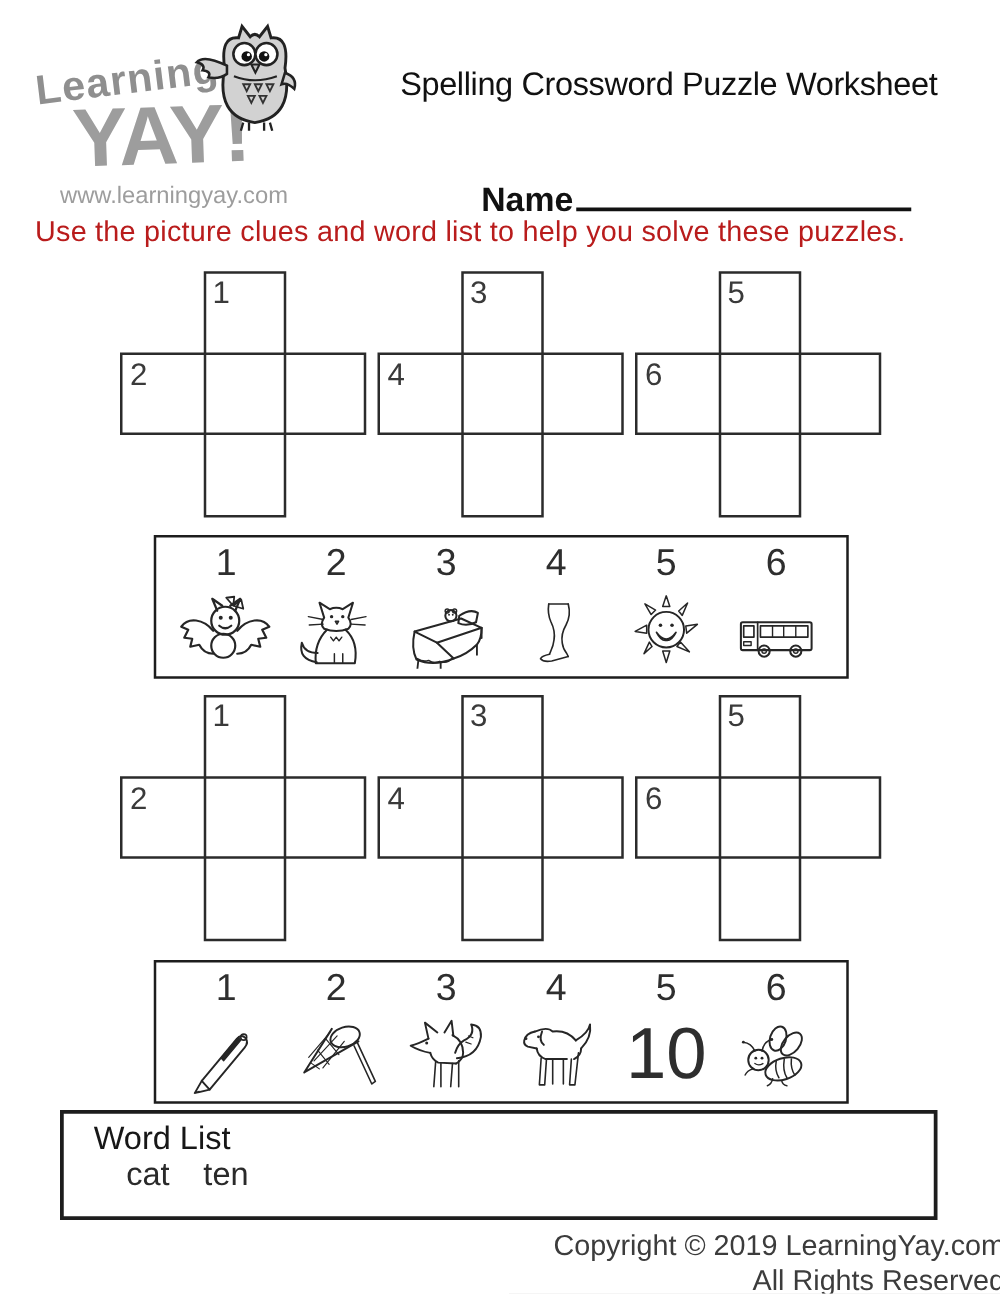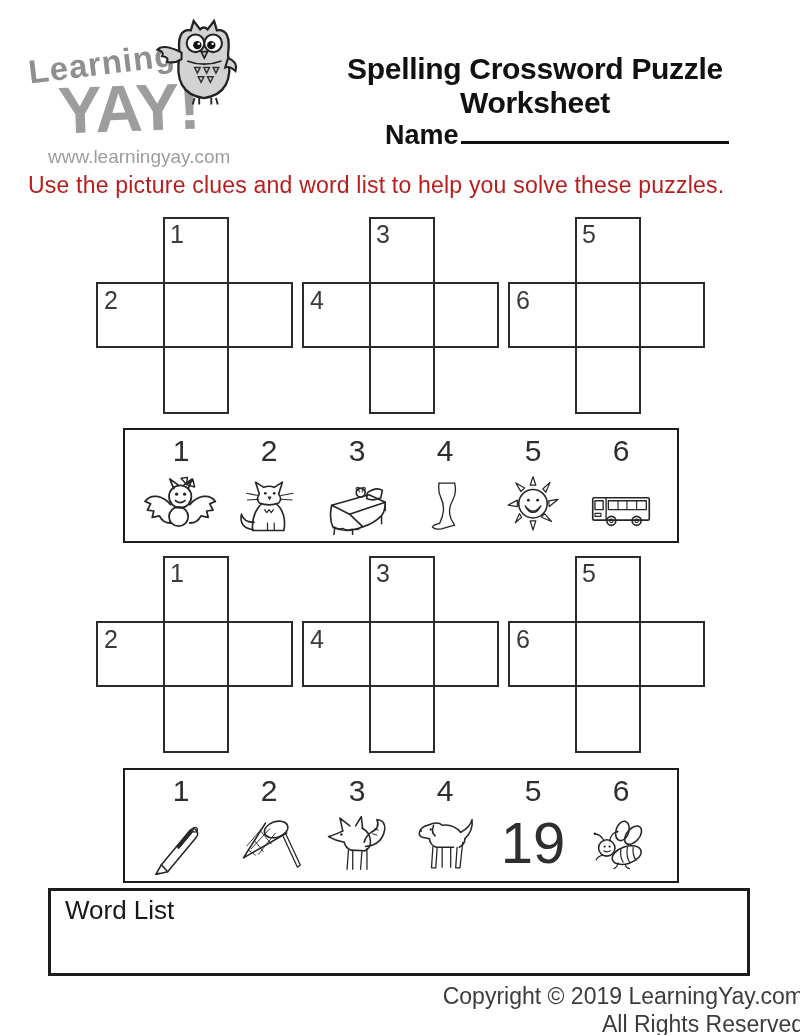--- a/index.html
+++ b/index.html
@@ -10,41 +10,41 @@
   
   .logo{position:absolute;left:18px;top:8px;width:250px;height:160px;}
   .logo-top{position:absolute;left:10px;top:36px;font-size:33px;font-weight:700;color:#8f8f8f;
     transform:rotate(-7deg);letter-spacing:1px;}
   .logo-main{position:absolute;left:40px;top:62px;font-size:66px;font-weight:900;color:#9d9d9d;
     letter-spacing:-1px;transform:rotate(-2deg);}
   .logo-url{position:absolute;left:30px;top:138px;font-size:19px;color:#9d9d9d;}
   .owl{position:absolute;left:128px;top:0px;}
   
   .title{position:absolute;left:280px;top:52px;width:510px;text-align:center;
-    font-size:30px;font-weight:700;letter-spacing:-0.3px;color:#111;}
-  .name-row{position:absolute;left:385px;top:117px;font-size:27px;font-weight:600;color:#111;}
+    font-size:26px;font-weight:400;letter-spacing:-0.3px;color:#111;}
+  .name-row{position:absolute;left:385px;top:142px;font-size:27px;font-weight:600;color:#111;}
   .name-line{display:inline-block;width:268px;border-bottom:3px solid #111;height:24px;margin-left:2px;}
   .instructions{position:absolute;left:28px;top:172px;width:760px;font-size:23px;
     font-weight:400;color:#b91c1c;letter-spacing:0.2px;}
   
   .bar{position:absolute;border:2px solid #2b2b2b;background:transparent;box-sizing:border-box;}
   .vbar{width:66px;height:197px;}
   .hbar{width:197px;height:66px;}
   .grid-num{position:absolute;font-size:25px;font-weight:400;color:#3a3a3a;line-height:1;}
   
   .clue-box{position:absolute;left:123px;width:556px;height:115px;border:2.5px solid #1d1d1d;
     box-sizing:border-box;display:flex;justify-content:space-between;padding:4px 12px 2px 12px;}
   .clue{width:88px;display:flex;flex-direction:column;align-items:center;justify-content:flex-start;}
   .clue-num{font-size:30px;font-weight:400;color:#2e2e2e;line-height:1.1;}
   .clue-icon{flex:1;display:flex;align-items:center;justify-content:center;}
   .clue-icon svg{height:64px;}
   .ten-text{font-size:58px;font-weight:400;color:#2e2e2e;line-height:0.9;}
   
   .word-list{position:absolute;left:48px;top:888px;width:702px;height:88px;
-    border:3px solid #1d1d1d;box-sizing:border-box;padding:4px 10px 0 14px;}
+    border:3px solid #1d1d1d;box-sizing:border-box;padding:4px 10px 0 24px;}
   .word-list-title{font-size:26px;font-weight:500;color:#171717;}
   .word-row{display:flex;gap:27px;padding-left:26px;font-size:26px;color:#2a2a2a;line-height:1.05;}
   
   .footer{position:absolute;left:4px;top:983px;width:100%;text-align:right;
     font-size:23px;color:#3c3c3c;line-height:1.2;}
   .lineart{stroke:#262626;stroke-width:2.2;fill:none;stroke-linecap:round;stroke-linejoin:round;}
 </style>
 </head>
 <body>
 
@@ -259,21 +259,21 @@
           <path d="M26 20 Q40 14 46 20 Q62 18 72 30"></path>
           <path d="M72 30 Q86 22 88 12 Q90 27 78 39"></path>
           <path d="M28 39 Q29 48 38 51 L62 51 M78 39 Q78 47 70 51"></path>
           <path d="M33 50 L31 80 L37 80 L39 51 M67 51 L65 80 L71 80 L75 44 M46 51 L46 79 M58 51 L58 79" stroke-width="1.8"></path>
         </svg>
       </div>
     </div>
     <div class="clue">
       <div class="clue-num">5</div>
       <div class="clue-icon">
-        <div class="ten-text">19</div>
+        <div class="ten-text">10</div>
       </div>
     </div>
     <div class="clue">
       <div class="clue-num">6</div>
       <div class="clue-icon">
         <svg viewBox="0 0 100 90" width="80" class="lineart">
           <path d="M26 42 Q22 33 13 32 M34 42 Q36 31 45 29" stroke-width="1.8"></path>
           <circle cx="13" cy="32" r="1.6" fill="#262626" stroke="none"></circle>
           <circle cx="45" cy="29" r="1.6" fill="#262626" stroke="none"></circle>
           <ellipse cx="52" cy="28" rx="9" ry="14" transform="rotate(18 52 28)"></ellipse>
@@ -285,20 +285,24 @@
           <path d="M26 56 Q30 59 35 56" stroke-width="1.6"></path>
           <path d="M50 53 Q48 64 53 72 M59 51 Q57 64 62 72 M67 51 Q66 62 71 69" stroke-width="1.7"></path>
           <path d="M24 62 q-7 2 -9 7 M46 73 q-1 6 -6 8 M56 75 q1 5 6 6" stroke-width="1.6"></path>
         </svg>
       </div>
     </div>
   </div>
 
   <div class="word-list">
     <div class="word-list-title">Word List</div>
+    <div class="word-row">
+      <span>cat</span>
+      <span>ten</span>
+    </div>
   </div>
 
   <div class="footer">
     <div>Copyright © 2019 LearningYay.com</div>
     <div>All Rights Reserved</div>
   </div>
 
 </div>
 
 </body></html>

